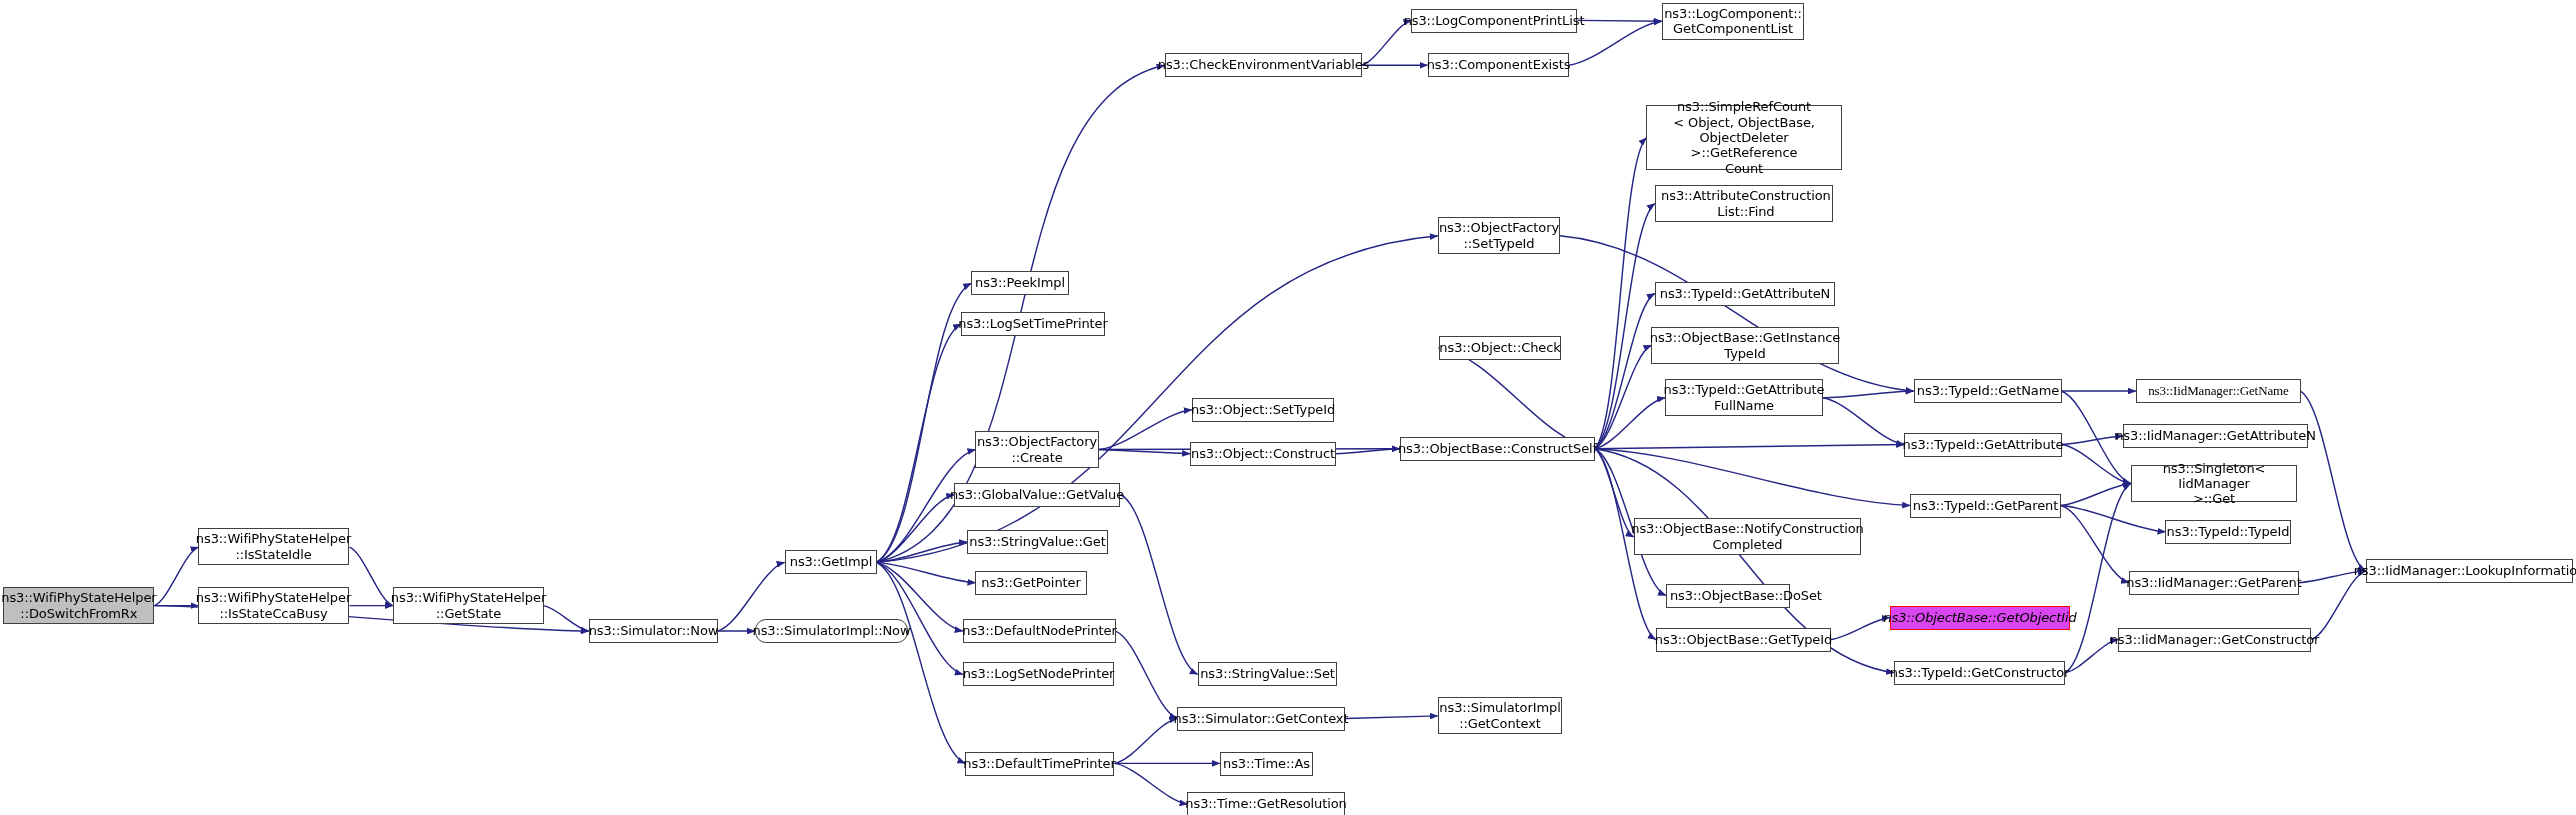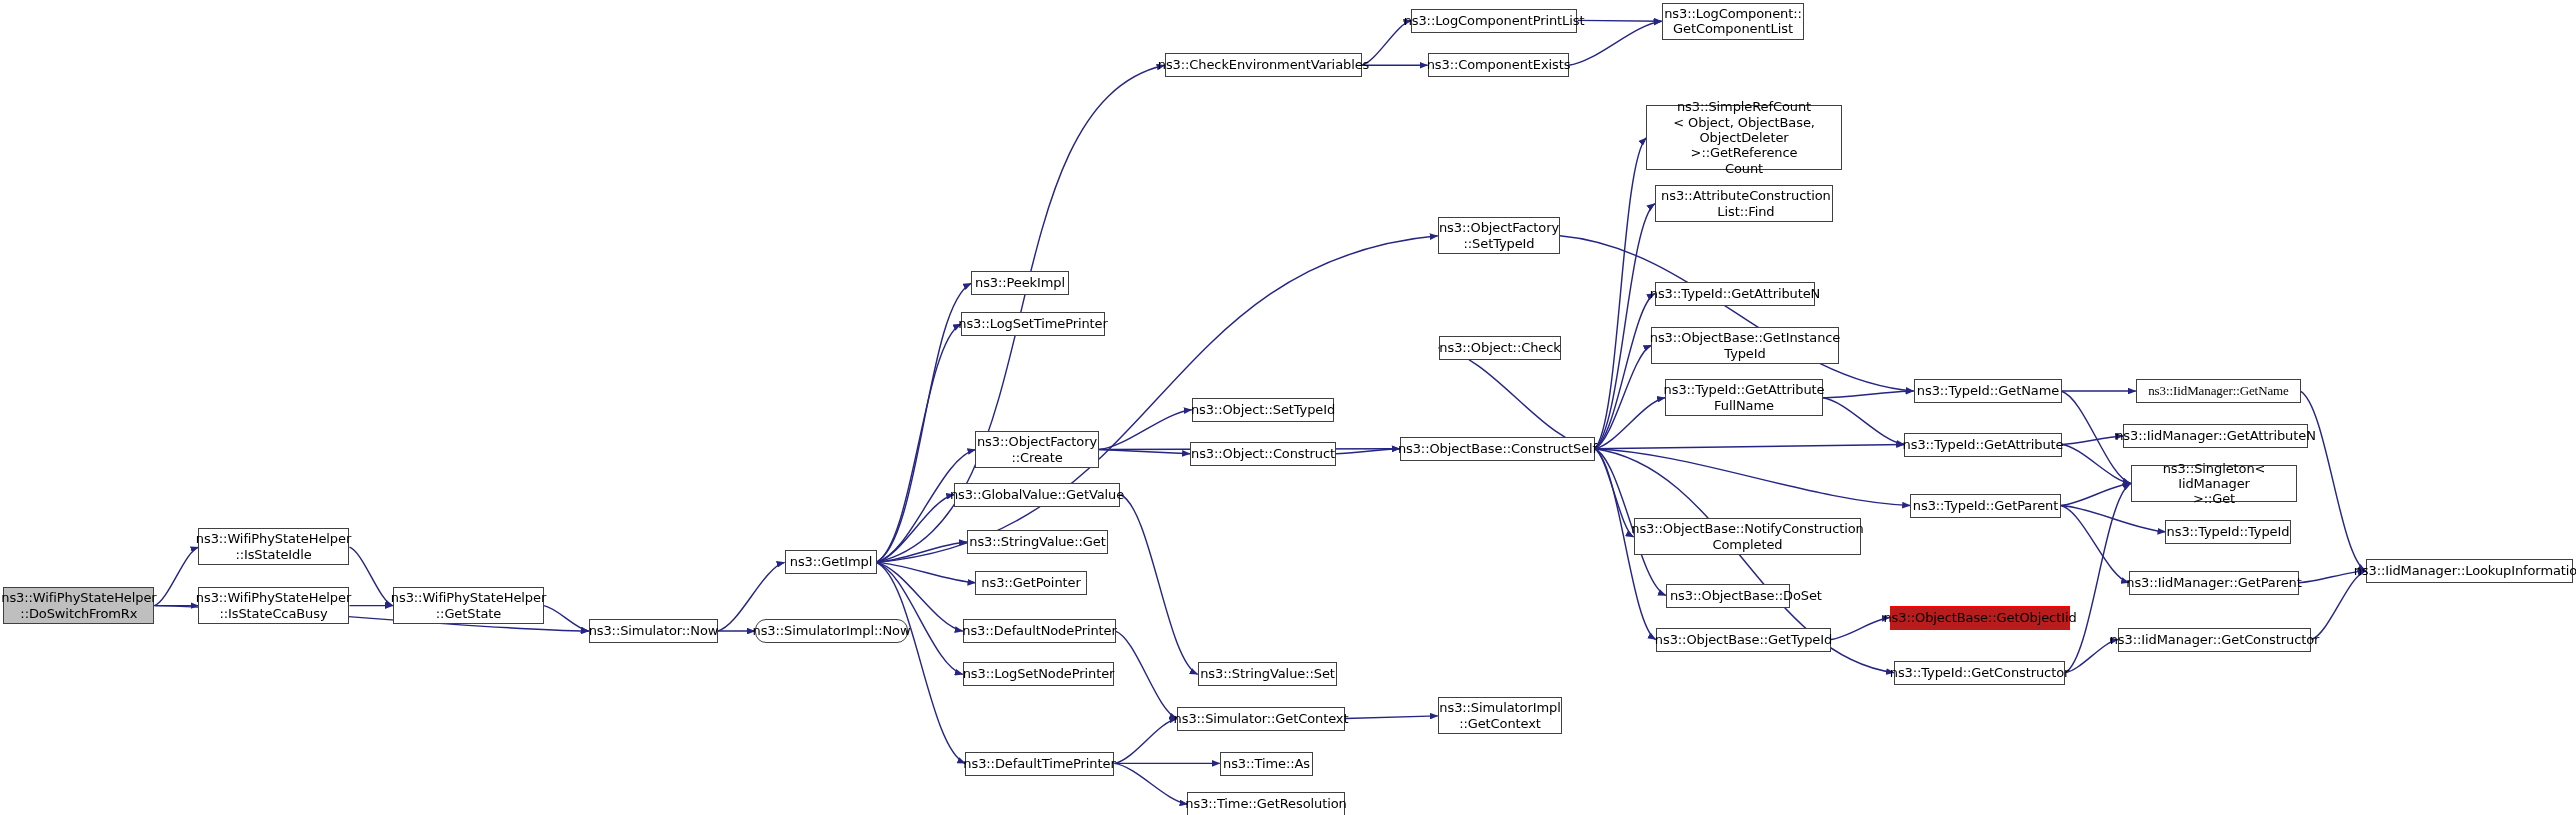--- a/index.html
+++ b/index.html
@@ -42,21 +42,22 @@
     letter-spacing: -0.1px;
     z-index: 5;
   }
   .node.current {
     background: #bfbfbf;
     border-color: #404040;
   }
   .node.highlight {
     border-color: #ff0000;
     border-width: 0.8px;
-    background: #b91c1c;
+    background: #d946ef;
+    font-style: italic;
   }
 </style>
 </head>
 <body>
 
 <div id="graph">
   <svg id="edges" viewBox="0 0 3037 962">
     <defs>
       <marker id="arrow" markerWidth="10" markerHeight="8" refX="9.4" refY="4" orient="auto" markerUnits="userSpaceOnUse">
         <path d="M0,0 L10,4 L0,8 z" fill="#252585"></path>
@@ -163,21 +164,21 @@
     <div class="node" style="left: 1438px; top: 217px; width: 122px; height: 37px;">ns3::ObjectFactory
 ::SetTypeId</div>
     <div class="node" style="left: 1439px; top: 336px; width: 122px; height: 24px;">ns3::Object::Check</div>
     <div class="node" style="left: 1400px; top: 437px; width: 195px; height: 24px;">ns3::ObjectBase::ConstructSelf</div>
     <div class="node" style="left: 1646px; top: 105px; width: 196px; height: 65px;">ns3::SimpleRefCount
 &lt; Object, ObjectBase,
 ObjectDeleter &gt;::GetReference
 Count</div>
     <div class="node" style="left: 1655px; top: 185px; width: 178px; height: 37px; padding-left: 8px;">ns3::AttributeConstruction
 List::Find</div>
-    <div class="node" style="left: 1655px; top: 282px; width: 160px; height: 24px;">ns3::TypeId::GetAttributeN</div>
+    <div class="node" style="left: 1655px; top: 282px; width: 180px; height: 24px;">ns3::TypeId::GetAttributeN</div>
     <div class="node" style="left: 1651px; top: 327px; width: 188px; height: 37px;">ns3::ObjectBase::GetInstance
 TypeId</div>
     <div class="node" style="left: 1665px; top: 379px; width: 158px; height: 37px;">ns3::TypeId::GetAttribute
 FullName</div>
     <div class="node" style="left: 1634px; top: 518px; width: 227px; height: 37px;">ns3::ObjectBase::NotifyConstruction
 Completed</div>
     <div class="node" style="left: 1666px; top: 584px; width: 124px; height: 24px; padding-left: 40px;">ns3::ObjectBase::DoSet</div>
     <div class="node" style="left: 1656px; top: 628px; width: 175px; height: 24px;">ns3::ObjectBase::GetTypeId</div>
     <div class="node" style="left: 1914px; top: 379px; width: 148px; height: 24px;">ns3::TypeId::GetName</div>
     <div class="node" style="left: 1904px; top: 433px; width: 158px; height: 24px;">ns3::TypeId::GetAttribute</div>

